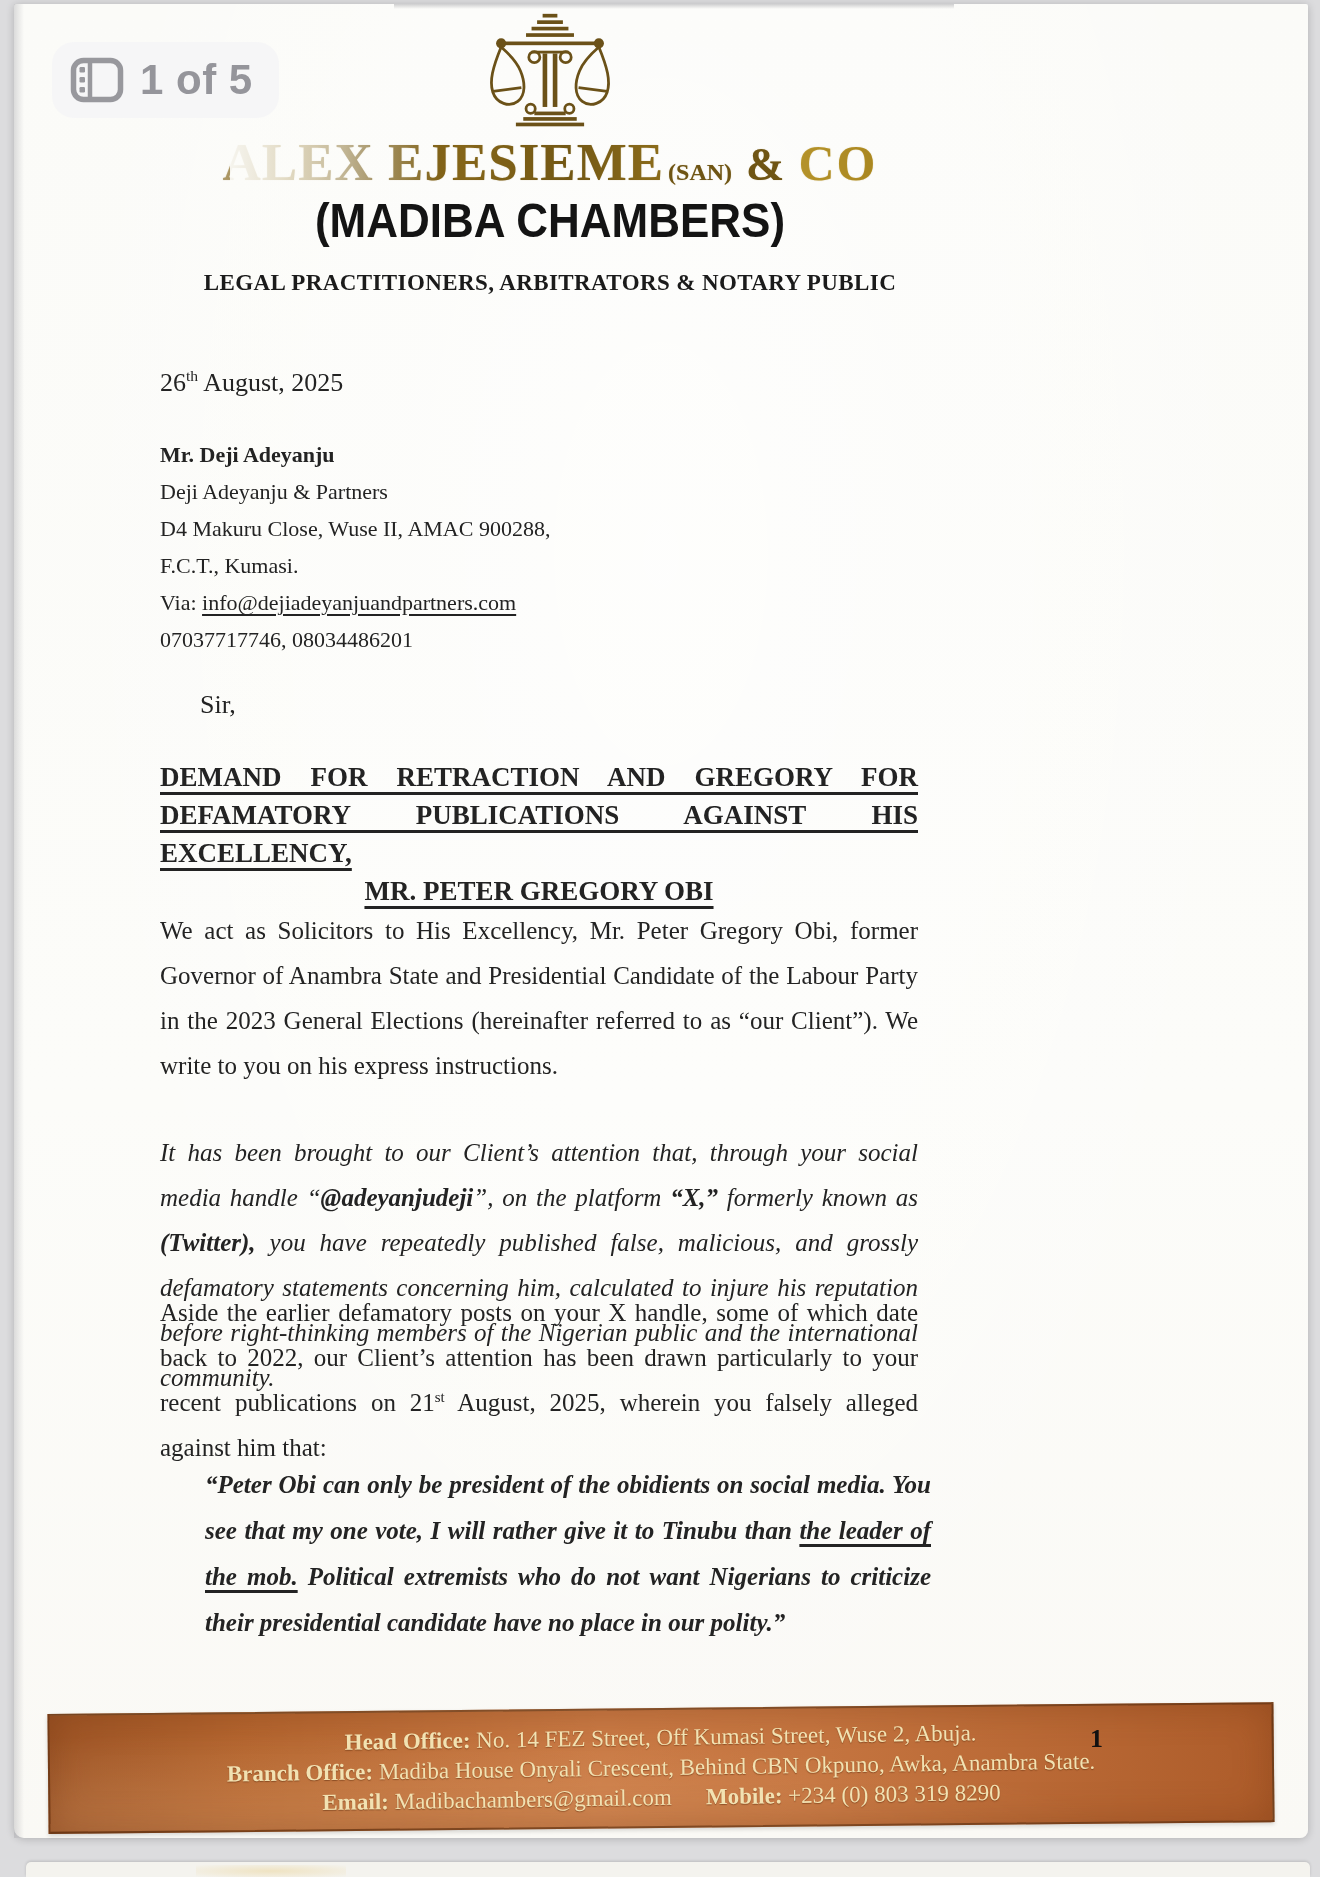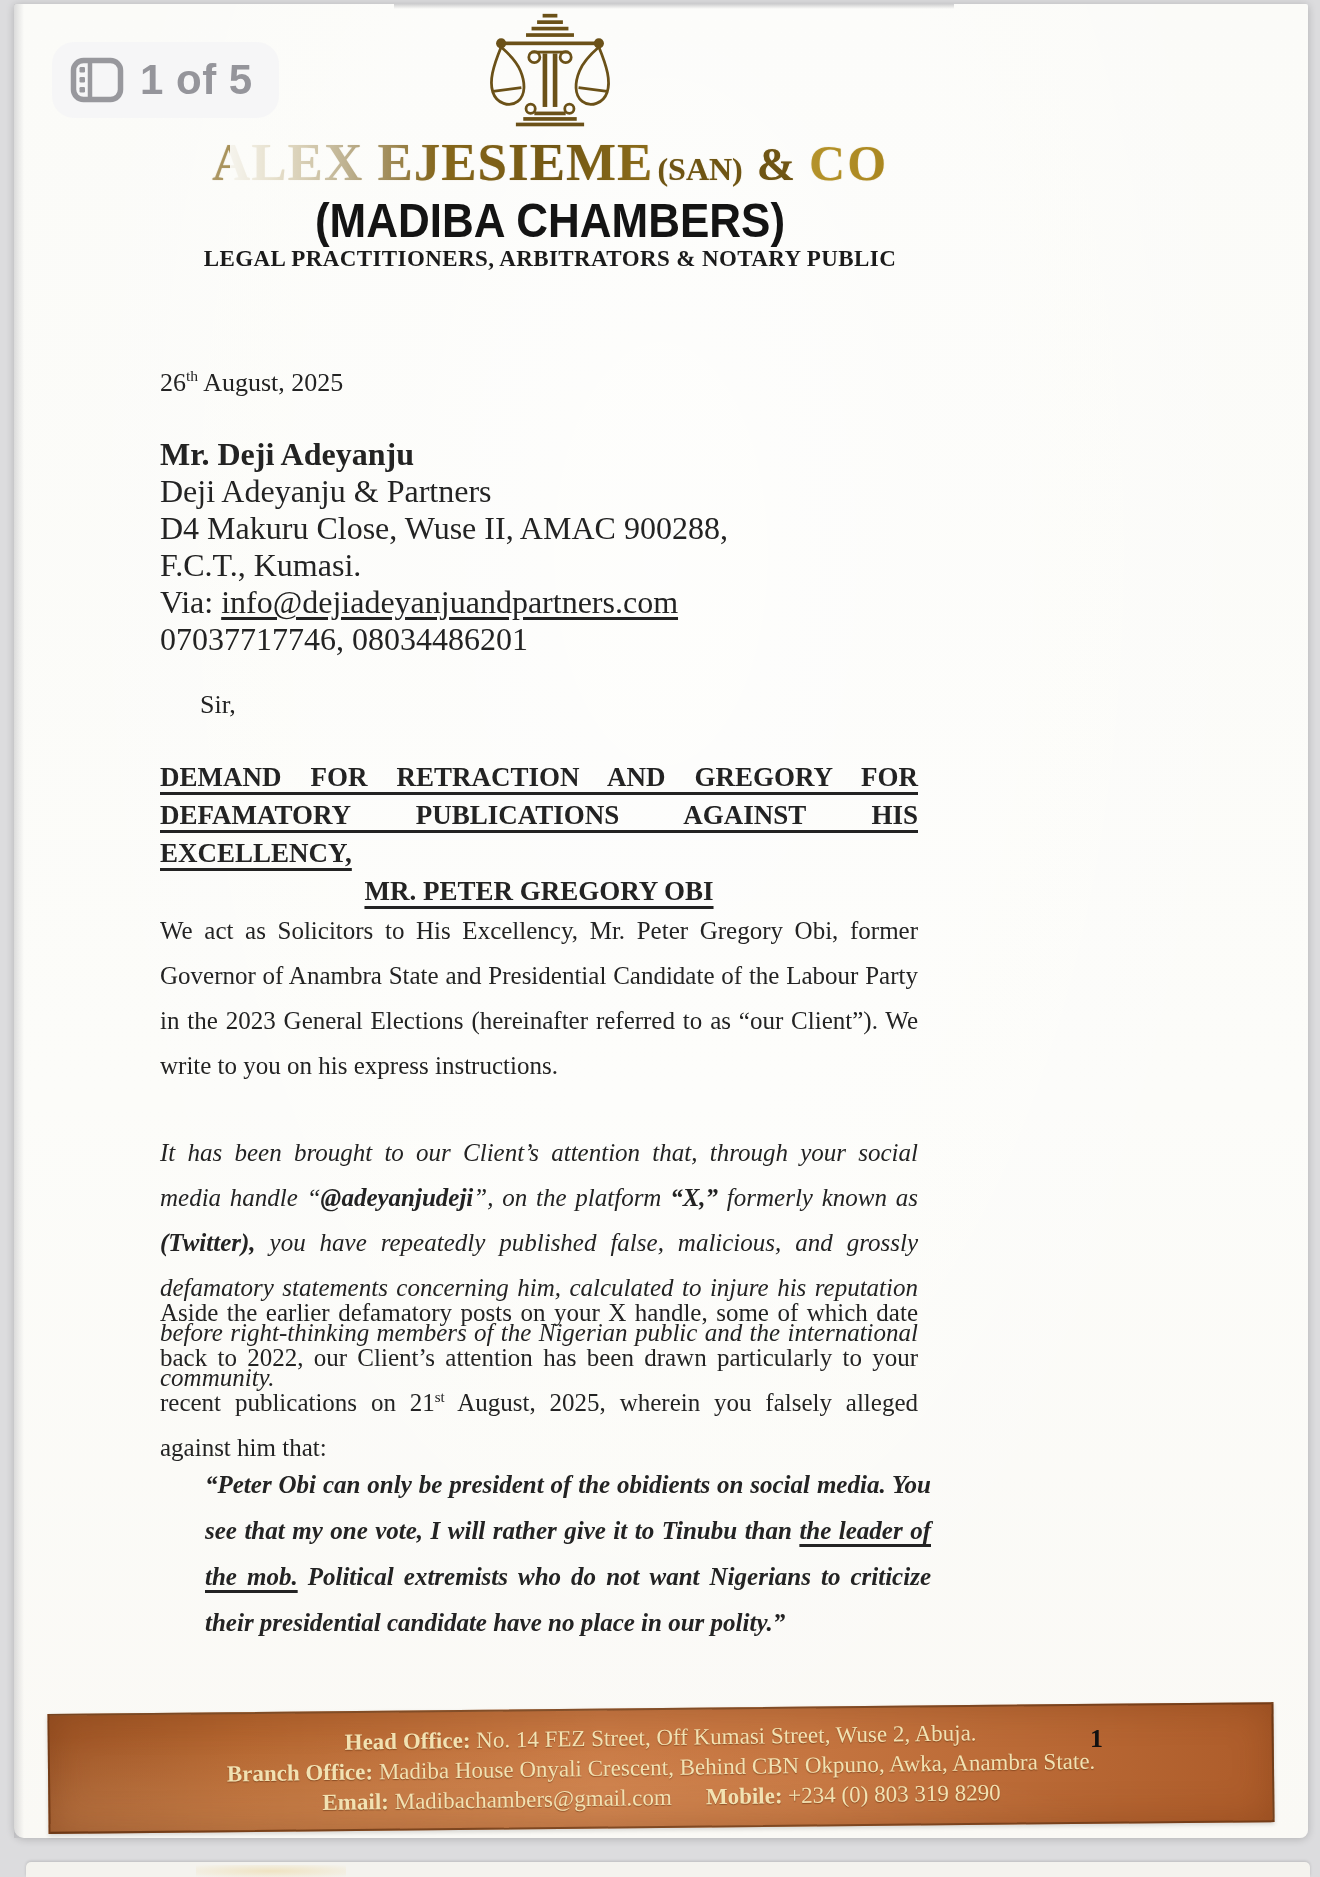--- a/index.html
+++ b/index.html
@@ -42,39 +42,39 @@
   .letterhead{position:absolute;left:146px;top:4px;width:780px;text-align:center;}
   .logo{display:block;margin:4px auto 0 auto;}
   .firm-line{
     margin-top:2px;white-space:nowrap;
     font-weight:bold;color:#7d5f16;position:relative;
     text-shadow:0 0 1px rgba(125,95,22,.4);
   }
   .firm-name{font-size:53px;letter-spacing:1px;
     background:linear-gradient(90deg,#cdbf9e 0%,#a88b3a 14%,#6f5512 30%,#8a6a1c 55%,#6d5414 78%,#96761f 100%);
     -webkit-background-clip:text;background-clip:text;color:transparent;}
-  .firm-san{font-size:32px;color:#6f5514;}
+  .firm-san{font-size:24px;color:#6f5514;}
   .firm-amp{font-size:46px;color:#6f5514;padding:0 10px;}
   .firm-co{font-size:50px;letter-spacing:2px;
     background:linear-gradient(90deg,#d9b53a,#c7a127);
     -webkit-background-clip:text;background-clip:text;color:transparent;}
   .glare{position:absolute;left:70px;top:0;width:210px;height:70px;
     background:linear-gradient(90deg,rgba(252,252,249,.92) 0%,rgba(252,252,249,.55) 55%,rgba(252,252,249,0) 100%);}
   .chambers{
     font-family:"Liberation Sans", sans-serif;font-weight:bold;
     font-size:44px;letter-spacing:0;color:#141414;margin-top:4px;
     transform:scaleY(1.08);
   }
-  .tagline{font-weight:bold;font-size:23px;color:#1b1b1b;margin-top:0;letter-spacing:.4px;}
+  .tagline{font-weight:bold;font-size:23px;color:#1b1b1b;margin-top:24px;letter-spacing:.4px;}
   
   .abs{position:absolute;}
   .bodytext{left:146px;width:758px;font-size:25px;line-height:45px;text-align:justify;}
   .dateline{left:146px;top:364px;font-size:26px;}
   sup{vertical-align:super;font-size:60%;line-height:0;}
-  .addr{left:146px;top:432px;font-size:32px;line-height:37px;}
+  .addr{left:146px;top:432px;font-size:22px;line-height:37px;}
   .addr .bold{font-weight:bold;}
   .email-link{text-decoration:underline;text-underline-offset:4px;}
   .salutation{left:146px;top:686px;font-size:26px;margin-left:40px;}
   .subject{left:146px;top:754px;width:758px;font-size:27px;font-weight:bold;line-height:38px;}
   .subject .jline{display:block;text-align:justify;text-align-last:justify;
     text-decoration:underline;text-decoration-thickness:3px;text-underline-offset:6px;}
   .subject .lline{display:block;text-align:center;
     text-decoration:underline;text-decoration-thickness:3px;text-underline-offset:6px;}
   .p1{top:904px;}
   .p2{top:1126px;font-style:italic;}

